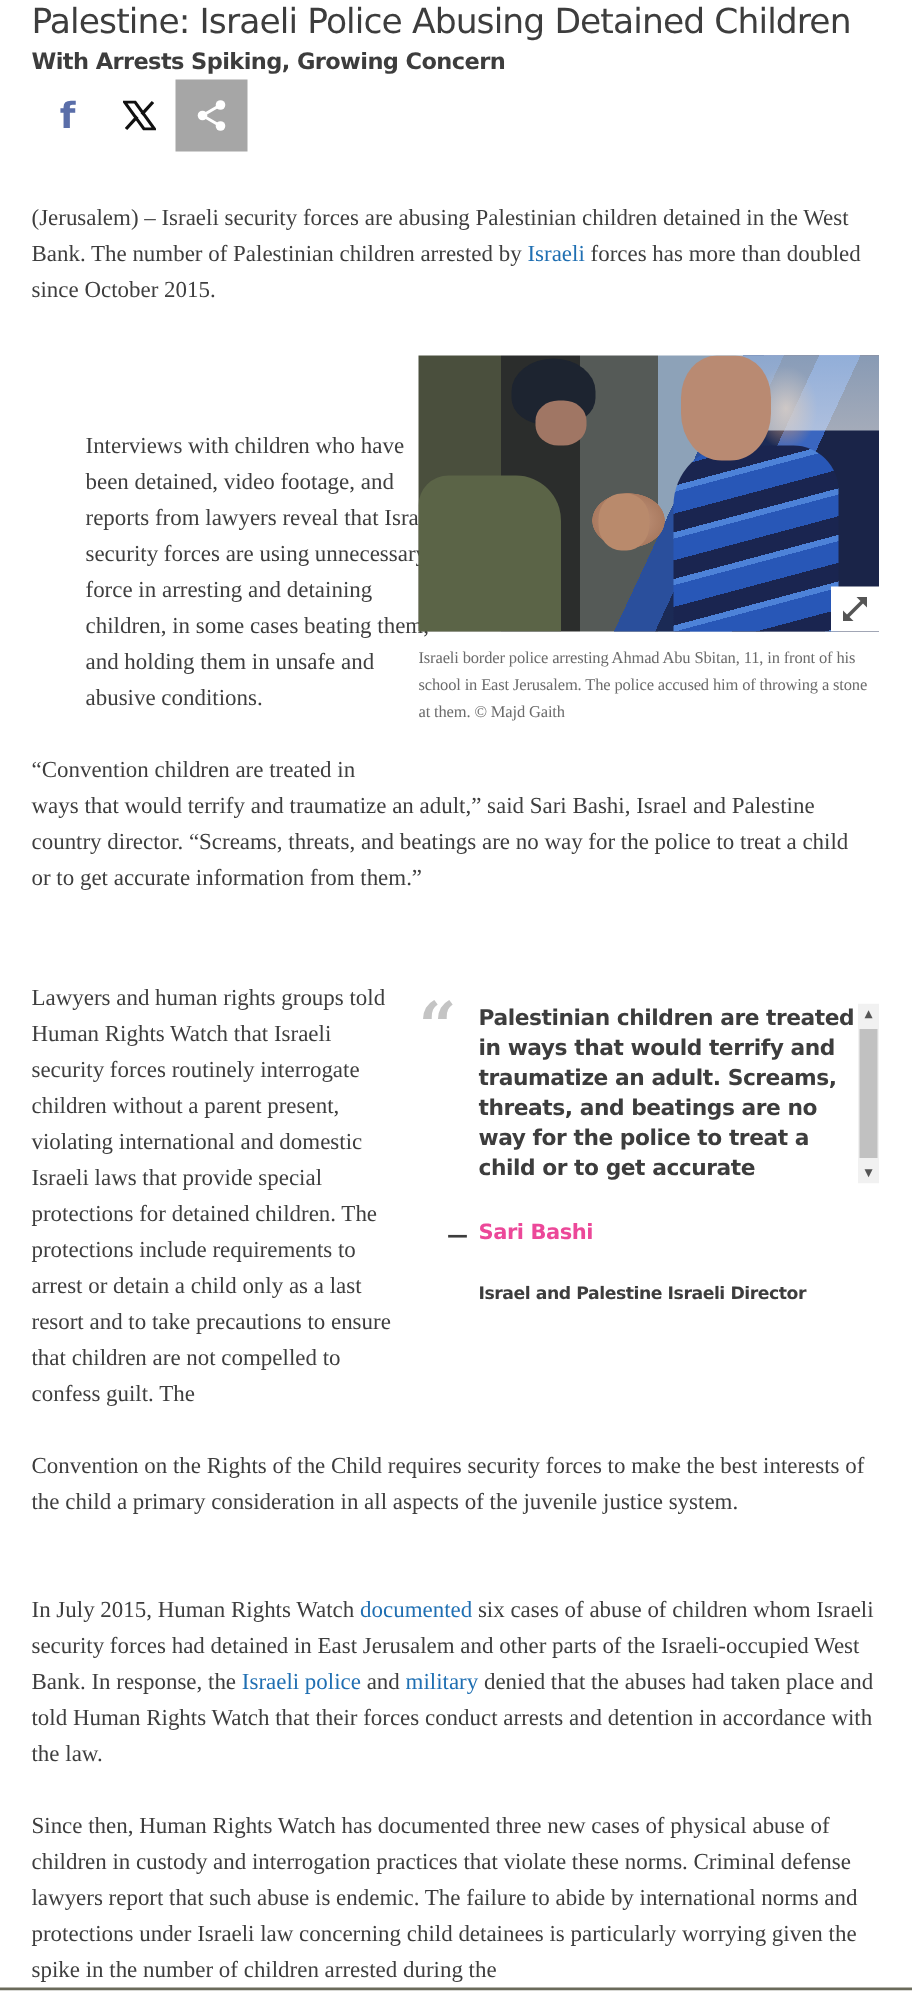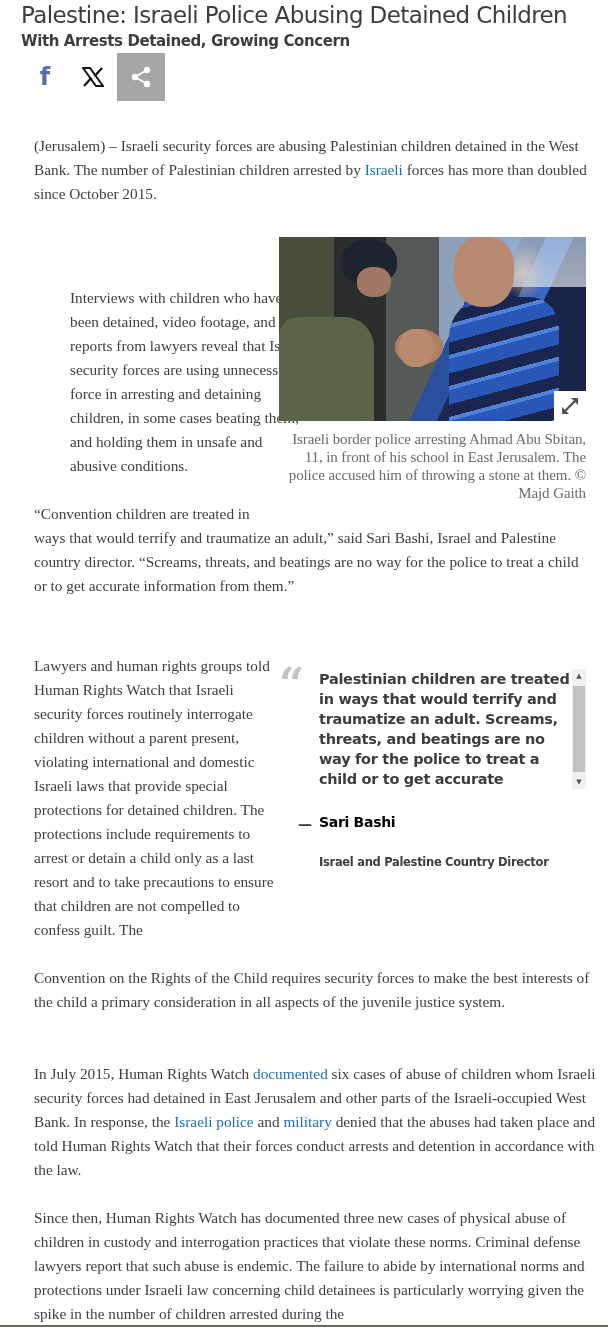--- a/index.html
+++ b/index.html
@@ -9,61 +9,61 @@
 
   .title { position: absolute; left: 21px; top: 2px; font-size: 23px; font-weight: normal; color: #3d3d3d; letter-spacing: -0.6px; margin: 0; white-space: nowrap; }
   .subtitle { position: absolute; left: 21px; top: 32px; font-size: 15px; color: #3d3d3d; letter-spacing: -0.4px; margin: 0; white-space: nowrap; }
 
   .share { position: absolute; left: 21px; top: 53px; height: 48px; display: flex; align-items: center; }
   .share .btn { width: 48px; height: 48px; display: flex; align-items: center; justify-content: center; cursor: pointer; }
   .share .fb { color: #5a6ea9; font-family: "DejaVu Sans", sans-serif; font-weight: bold; font-size: 24px; }
   .share .x { color: #111; }
   .share .more { background: #a6a6a6; }
 
-  .p { position: absolute; left: 34px; font-size: 15.3px; line-height: 24px; color: #3e3e3e; margin: 0; }
+  .p { position: absolute; left: 21px; font-size: 15.3px; line-height: 24px; color: #3e3e3e; margin: 0; }
   a.link { color: #1f6fb2; text-decoration: none; }
 
   .figure { position: absolute; left: 279px; top: 237px; width: 307px; }
   .photo { width: 307px; height: 184px; position: relative; overflow: hidden;
     background:
       radial-gradient(ellipse 40px 30px at 140px 110px, #c79a80 0%, #a97a60 60%, transparent 61%),
       radial-gradient(ellipse 30px 40px at 245px 35px, #c39478 0%, transparent 70%),
       linear-gradient(115deg, transparent 0 55%, #2a4f9c 55% 62%, #1b2a55 62% 68%, #3a66c0 68% 75%, #1a2448 75% 100%),
       linear-gradient(90deg, #4a4f3d 0 18%, #2b2d2c 18% 35%, #555a57 35% 52%, #8da2b8 52% 75%, #d8dee6 75% 100%);
   }
   .photo .sky { position: absolute; right: 0; top: 0; width: 110px; height: 50px; background: linear-gradient(#b7cde3, #dfe5ea); opacity: .7; }
   .photo .helmet { position: absolute; left: 62px; top: 2px; width: 56px; height: 44px; border-radius: 50% 50% 40% 40%; background: #1d2430; }
   .photo .face { position: absolute; left: 78px; top: 30px; width: 34px; height: 30px; border-radius: 45%; background: #a07664; }
   .photo .boy { position: absolute; left: 120px; top: 92px; width: 34px; height: 38px; border-radius: 45%; background: #b98a6c; }
   .photo .vest { position: absolute; left: 0; top: 80px; width: 95px; height: 104px; background: #5b6447; border-radius: 20px 30px 0 0; }
   .photo .man { position: absolute; left: 175px; top: 0; width: 60px; height: 70px; border-radius: 40% 40% 45% 45%; background: #b98a72; }
   .photo .shirt { position: absolute; left: 170px; top: 60px; width: 110px; height: 124px; background: repeating-linear-gradient(165deg, #2857b7 0 14px, #1a2550 14px 26px, #4d82d8 26px 30px); border-radius: 40px 30px 0 0; }
   .expand { position: absolute; right: 0; bottom: 0; width: 32px; height: 30px; background: #fff; display: flex; align-items: center; justify-content: center; cursor: pointer; }
-  .caption { font-size: 15px; line-height: 18px; color: #6b6b6b; margin-top: 9px; letter-spacing: -0.1px; text-align: right; }
+  .caption { font-size: 11px; line-height: 18px; color: #6b6b6b; margin-top: 9px; letter-spacing: -0.1px; }
 
   .quote-wrap { position: absolute; left: 279px; top: 667px; width: 307px; }
   .quote-mark { position: absolute; left: 0; top: 0; font-family: "DejaVu Serif", serif; font-weight: bold; font-size: 44px; color: #c4c4c4; line-height: 36px; }
   .quote-box { position: absolute; left: 40px; top: 2px; width: 267px; height: 120px; overflow: hidden; }
   .quote-text { width: 252px; font-size: 14.5px; font-weight: bold; line-height: 20px; color: #3d3d3d; letter-spacing: -0.3px; margin: 0; }
   .scrollbar { position: absolute; right: 0; top: 0; width: 14px; height: 120px; background: #f1f1f1; }
   .scrollbar .arrow { position: absolute; left: 0; width: 14px; height: 14px; font-size: 7px; color: #555; text-align: center; line-height: 14px; cursor: pointer; }
   .scrollbar .up { top: 0; }
   .scrollbar .down { bottom: 0; }
   .scrollbar .thumb { position: absolute; left: 1px; top: 17px; width: 12px; height: 86px; background: #c1c1c1; cursor: pointer; }
   .attr-dash { position: absolute; left: 19px; top: 149px; font-size: 14px; font-weight: bold; color: #3d3d3d; }
-  .attr-name { position: absolute; left: 40px; top: 147px; font-size: 14px; font-weight: bold; color: #000000; letter-spacing: -0.3px; }
+  .attr-name { position: absolute; left: 40px; top: 147px; font-size: 14px; font-weight: bold; color: #ec4899; letter-spacing: -0.3px; }
   .attr-role { position: absolute; left: 40px; top: 188px; font-size: 11.5px; font-weight: bold; color: #3d3d3d; letter-spacing: -0.3px; }
 
   .bottom-line { position: absolute; left: 0; right: 0; top: 1325px; height: 2px; background: #6a6a5a; }
 </style>
 </head>
 <body>
 
 <h1 class="title sans">Palestine: Israeli Police Abusing Detained Children</h1>
-<h2 class="subtitle sans">With Arrests Detained, Growing Concern</h2>
+<h2 class="subtitle sans">With Arrests Spiking, Growing Concern</h2>
 
 <div class="share">
   <div class="btn fb">
     <span>f</span>
   </div>
   <div class="btn x">
     <svg width="22" height="20" viewBox="0 0 22 20">
       <path d="M1 1 L8 1 L21 19 L14 19 Z" fill="none" stroke="#111" stroke-width="2"></path>
       <path d="M20 1 L12.5 9.2 M2 19 L9.5 10.8" stroke="#111" stroke-width="2.2"></path>
     </svg>
@@ -111,21 +111,21 @@
   <div class="quote-box">
     <p class="quote-text">Palestinian children are treated in ways that would terrify and traumatize an adult. Screams, threats, and beatings are no way for the police to treat a child or to get accurate information from them. ”</p>
     <div class="scrollbar">
       <div class="arrow up">▲</div>
       <div class="thumb"></div>
       <div class="arrow down">▼</div>
     </div>
   </div>
   <div class="attr-dash">—</div>
   <div class="attr-name">Sari Bashi</div>
-  <div class="attr-role">Israel and Palestine Country Director</div>
+  <div class="attr-role">Israel and Palestine Israeli Director</div>
 </div>
 
 <p class="p serif" style="top:966px; width:560px;">Convention on the Rights of the Child requires security forces to make the best interests of the child a primary consideration in all aspects of the juvenile justice system.</p>
 
 <p class="p serif" style="top:1062px; width:570px;"><span>In July 2015, Human Rights Watch </span><a class="link" href="#">documented</a><span> six cases of abuse of children whom Israeli security forces had detained in East Jerusalem and other parts of the Israeli-occupied West Bank. In response, the </span><a class="link" href="#">Israeli police</a><span> and </span><a class="link" href="#">military</a><span> denied that the abuses had taken place and told Human Rights Watch that their forces conduct arrests and detention in accordance with the law.</span></p>
 
 <p class="p serif" style="top:1206px; width:560px;">Since then, Human Rights Watch has documented three new cases of physical abuse of children in custody and interrogation practices that violate these norms. Criminal defense lawyers report that such abuse is endemic. The failure to abide by international norms and protections under Israeli law concerning child detainees is particularly worrying given the spike in the number of children arrested during the</p>
 
 <div class="bottom-line"></div>
 

